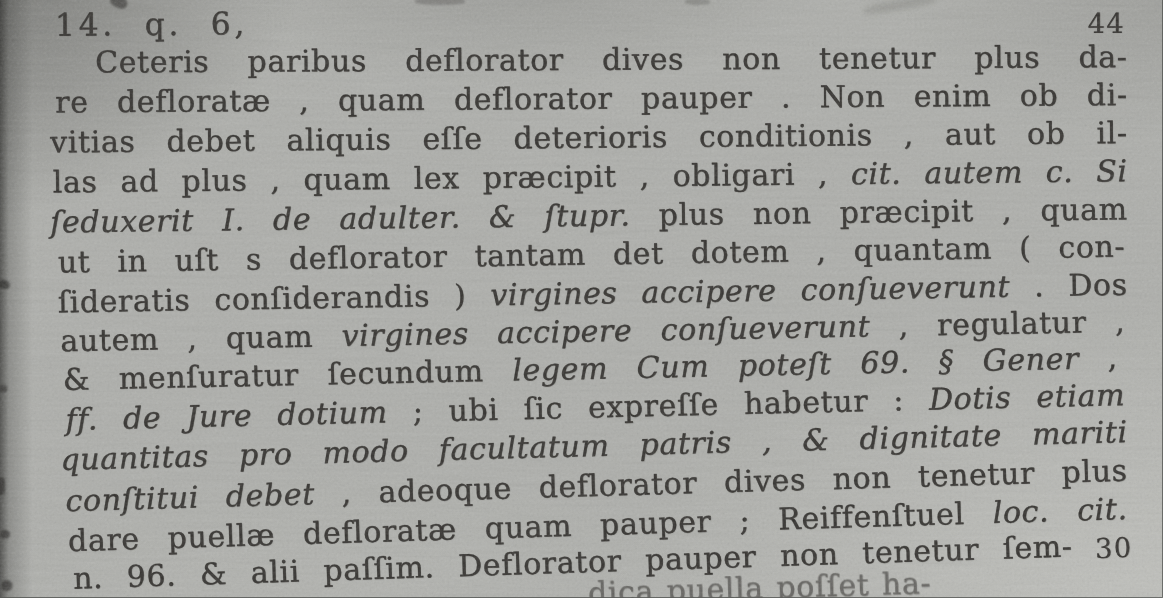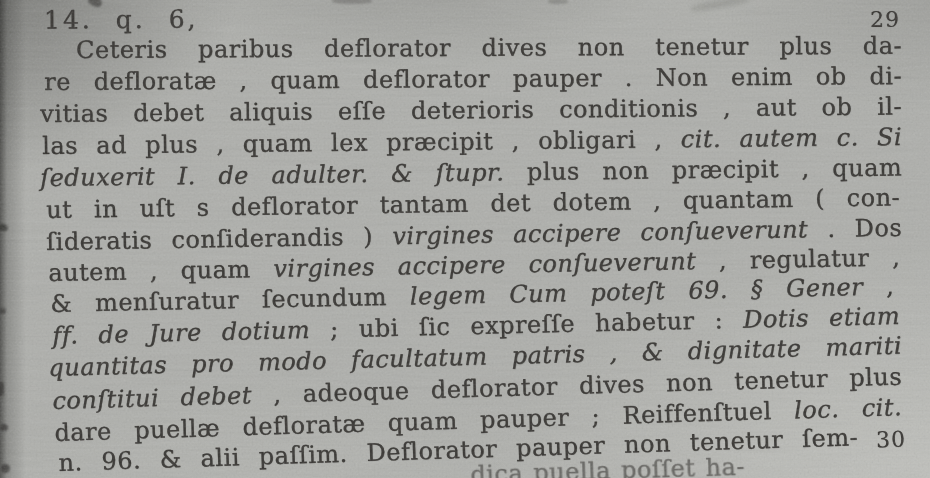--- a/index.html
+++ b/index.html
@@ -48,21 +48,21 @@
   .speck,.frag{position:absolute;z-index:3;pointer-events:none;}
   .grain{position:absolute;left:0;top:0;z-index:5;pointer-events:none;}
 </style>
 </head>
 <body>
 
 <div class="page">
 
   <div class="header-line">14. q. 6,</div>
 
-  <div class="page-number">29</div>
+  <div class="page-number">44</div>
 
   <div class="text-block">
       <div class="line" style="left: 76px; top: 36px; width: 826px; transform: rotate(-0.3deg);"><span>Ceteris paribus deflorator dives non tenetur plus da-</span></div>
       <div class="line" style="left: 44px; top: 68px; width: 858px; transform: rotate(-0.4deg);"><span>re defloratæ , quam deflorator pauper . Non enim ob di-</span></div>
       <div class="line" style="left: 40px; top: 100px; width: 862px; transform: rotate(-0.5deg);"><span>vitias debet aliquis eſſe deterioris conditionis , aut ob il-</span></div>
       <div class="line" style="left: 42px; top: 132px; width: 860px; transform: rotate(-0.6deg);"><span>las ad plus , quam lex præcipit , obligari , </span><span class="it">cit. autem c. Si</span></div>
       <div class="line" style="left: 40px; top: 164px; width: 862px; transform: rotate(-0.7deg);"><span class="it">ſeduxerit I. de adulter. &amp; ſtupr. </span><span>plus non præcipit , quam</span></div>
       <div class="line" style="left: 46px; top: 196px; width: 854px; transform: rotate(-0.85deg);"><span>ut in uſt s deflorator tantam det dotem , quantam ( con-</span></div>
       <div class="line" style="left: 46px; top: 228px; width: 856px; transform: rotate(-0.95deg);"><span>ſideratis conſiderandis ) </span><span class="it">virgines accipere conſueverunt</span><span> . Dos</span></div>
       <div class="line" style="left: 48px; top: 259px; width: 852px; transform: rotate(-1.05deg);"><span>autem , quam </span><span class="it">virgines accipere conſueverunt</span><span> , regulatur ,</span></div>

